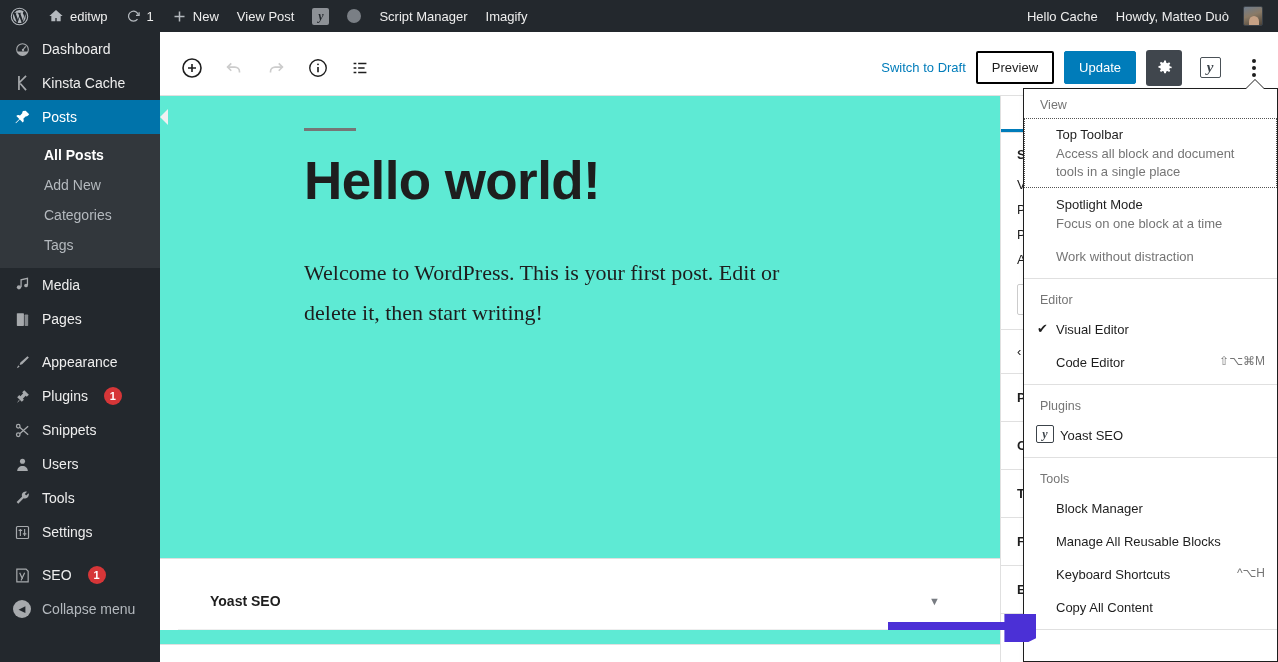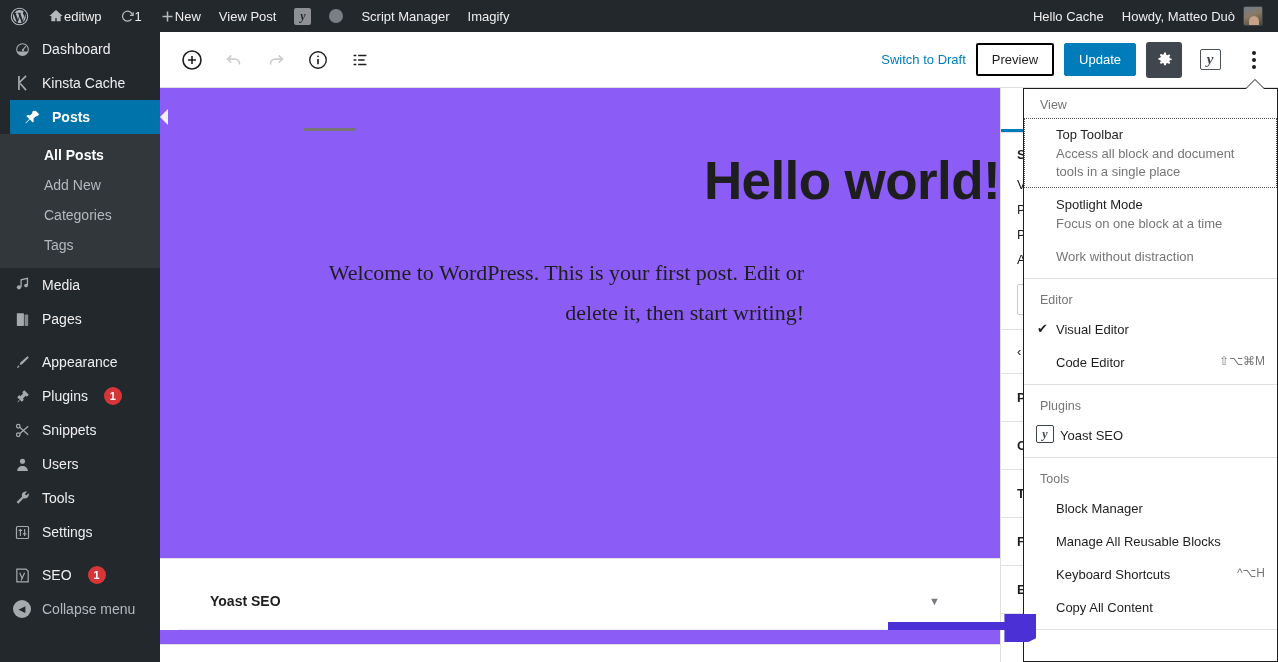--- a/index.html
+++ b/index.html
@@ -14,21 +14,21 @@
   #adminbar {
     position: absolute; top: 0; left: 0;
     width: 1278px; height: 32px;
     background: #23282d;
     color: #eee;
     display: flex; align-items: center;
     font-size: 13px;
     z-index: 60;
   }
   .ab-item {
-    display: flex; align-items: center; 
+    display: flex; align-items: center; gap: 6px;
     height: 32px; padding: 0 9px;
     color: #eee; white-space: nowrap;
   }
   .ab-left { display: flex; align-items: center; }
   .ab-right { margin-left: auto; display: flex; align-items: center; padding-right: 6px; }
   .ab-ico { display: inline-flex; align-items: center; justify-content: center; }
   .ab-ico svg { display: block; }
   .yoast-ab-box {
     width: 17px; height: 17px;
     background: #8d9196; border-radius: 2px;
@@ -57,21 +57,21 @@
     z-index: 50;
     font-size: 14px;
   }
   .menu-row {
     display: flex; align-items: center; gap: 10px;
     height: 34px; padding: 0 12px;
     color: #eee; white-space: nowrap; position: relative;
   }
   .menu-row .mi { width: 20px; display: flex; justify-content: center; color:#a7aaad; }
   .menu-row.current {
-    background: #0073aa; color: #fff; font-weight: 700; margin-left: 10px;
+    background: #0073aa; color: #fff; font-weight: 400;
   }
   .menu-row.current .mi { color:#fff; }
   .menu-row.current::after {
     content: ""; position: absolute; right: -8px; top: 50%;
     transform: translateY(-50%);
     border: 8px solid transparent; border-right-color: #f0f0f1;
     border-left: 0;
   }
   .submenu { background: #32373c; padding: 6px 0 8px 8px; }
   .submenu .sub-row {
@@ -93,21 +93,21 @@
     font-size: 9px;
   }
 
   
   #editor {
     position: absolute; top: 32px; left: 160px;
     width: 1118px; height: 630px;
     background: #fff;
   }
   #edheader {
-    position: absolute; top: 0; left: 0; width: 1118px; height: 56px;
+    position: absolute; top: 8px; left: 0; width: 1118px; height: 56px;
     background: #fff; border-bottom: 1px solid #e0e0e0;
     display: flex; align-items: center; padding: 0 8px 0 14px;
     z-index: 30;
   }
   .tb-btn {
     width: 36px; height: 36px; margin-right: 6px;
     display: flex; align-items: center; justify-content: center;
     color: #1e1e1e; border-radius: 2px; background: transparent;
     border: none; cursor: pointer;
   }
@@ -143,21 +143,21 @@
   .btn-kebab {
     width: 32px; height: 36px; display:flex; flex-direction:column;
     align-items:center; justify-content:center; gap:3px; cursor:pointer;
     background:transparent; border:none;
   }
   .btn-kebab i { width:4px; height:4px; background:#1e1e1e; border-radius:50%; display:block; }
 
   
   #canvas {
     position: absolute; top: 56px; left: 0; width: 840px; height: 574px;
-    background: #8b5cf6; overflow: hidden; text-align: right;
+    background: #5eead4; overflow: hidden;
   }
   .post-wrap { padding: 40px 0 0 144px; }
   .title-rule { width: 52px; height: 3px; background: #767676; margin-bottom: 22px; }
   .post-title {
     font-size: 53px; font-weight: 700; color: #1e1e1e; line-height: 1.06;
     letter-spacing: -0.6px; font-family: "Liberation Sans", sans-serif;
   }
   .post-para {
     margin-top: 44px; width: 500px;
     font-family: "Liberation Serif", serif;

